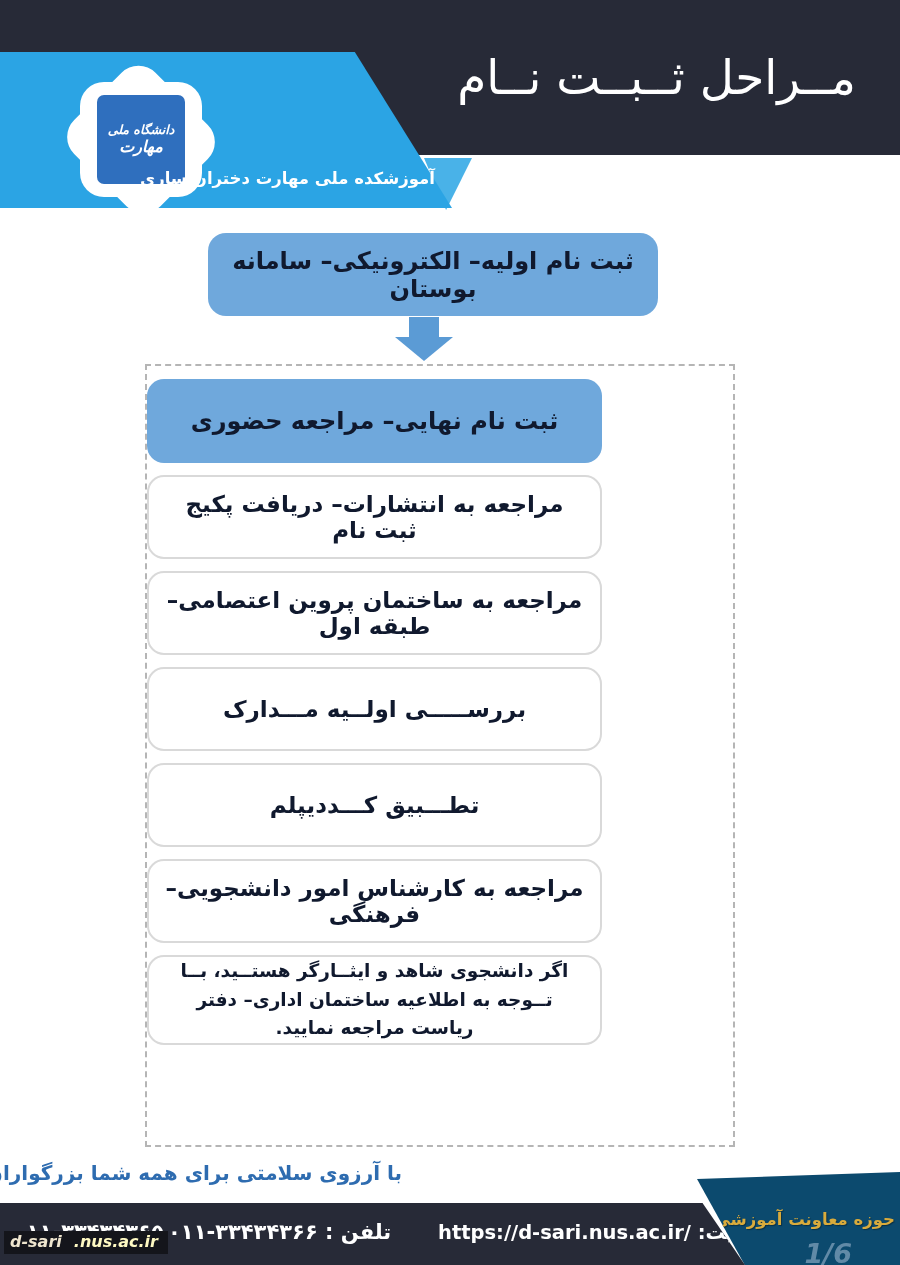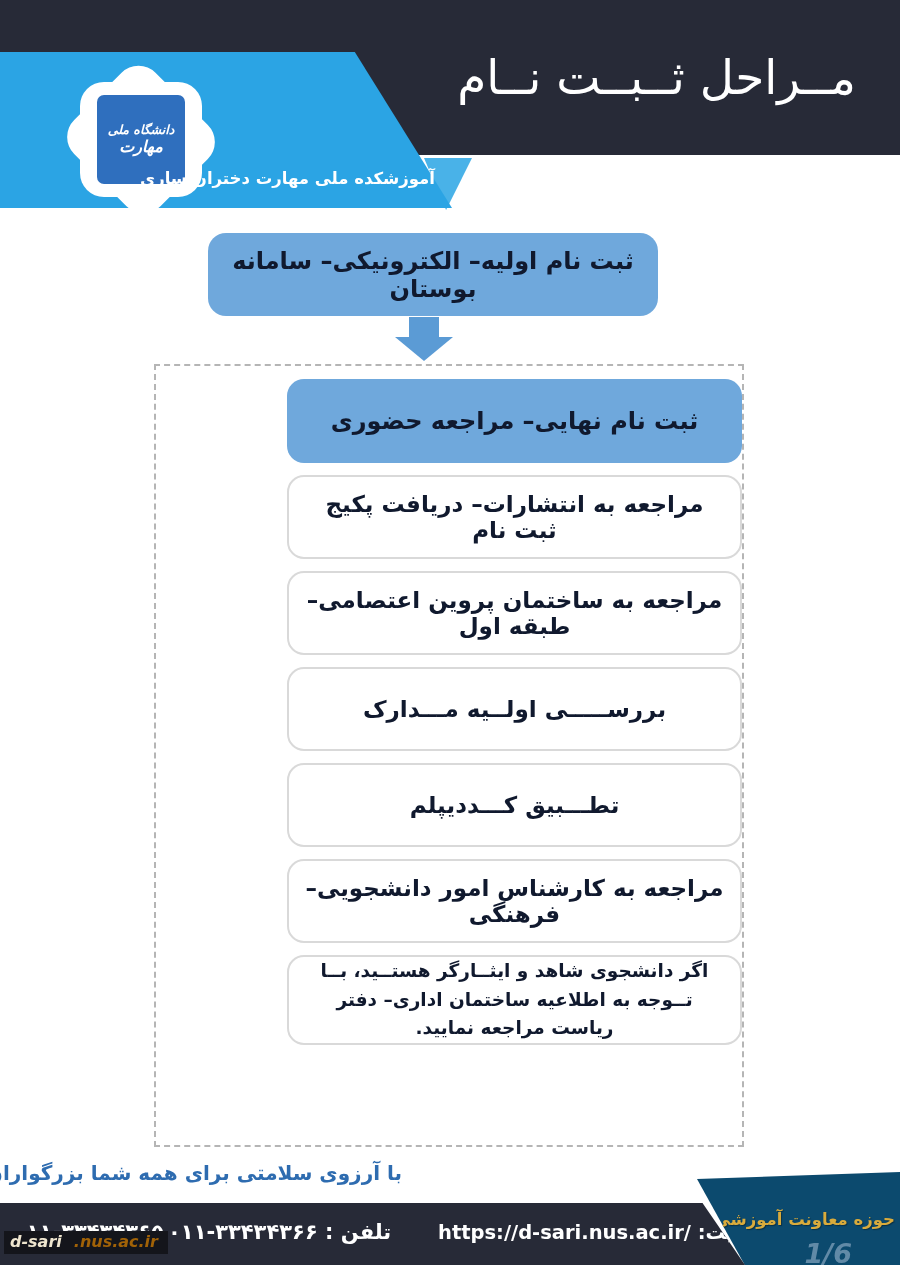--- a/index.html
+++ b/index.html
@@ -41,23 +41,23 @@
     background:#6fa8dc; border-radius:18px; display:flex; align-items:center; justify-content:center;
     font-size:24px; font-weight:bold; color:#10192e; text-align:center;
   }
   .flow-arrow { position:absolute; top:317px; left:395px; width:58px; height:44px; }
   .flow-arrow .stem { position:absolute; top:0; left:14px; width:30px; height:22px; background:#5b9bd5; }
   .flow-arrow .head {
     position:absolute; top:20px; left:0; width:0; height:0;
     border-left:29px solid transparent; border-right:29px solid transparent; border-top:24px solid #5b9bd5;
   }
   .dashed-box {
-    position:absolute; top:364px; left:154px; width:590px; height:783px;
+    position:absolute; top:364px; left:145px; width:590px; height:783px;
     border:2px dashed #b5b5b5; box-sizing:border-box;
-    display:flex; flex-direction:column; align-items:flex-start; gap:12px; padding-top:13px;
+    display:flex; flex-direction:column; align-items:flex-end; gap:12px; padding-top:13px;
   }
   .step {
     width:455px; flex:0 0 84px; box-sizing:border-box; border-radius:17px;
     display:flex; align-items:center; justify-content:center; text-align:center;
     font-weight:bold; font-size:23px; color:#10192e;
     background:#ffffff; border:2px solid #d9d9d9; padding:0 14px;
   }
   .step:first-child { background:#6fa8dc; border:none; font-size:24px; }
   .step:nth-child(7) { font-size:18.5px; line-height:1.55; padding:0 24px; }
   
@@ -83,21 +83,21 @@
   }
   .phone-2 { position:absolute; top:17px; left:14px; font-size:21px; font-weight:bold; direction:ltr; white-space:nowrap; }
   .phone-group { position:absolute; top:17px; left:168px; direction:rtl; font-size:21px; font-weight:bold; white-space:nowrap; }
   .site-group { position:absolute; top:18px; left:438px; direction:rtl; font-size:19.5px; font-weight:bold; white-space:nowrap; }
   .ltr { direction:ltr; unicode-bidi:embed; }
   .watermark {
     position:absolute; top:1231px; left:4px; z-index:4; background:#14151b;
     padding:1px 10px 3px 6px; font-size:16px; font-weight:bold; font-style:italic; direction:ltr; white-space:nowrap;
   }
   .wm-name { color:#efe6cf; }
-  .wm-domain { color:#a16207;padding-left:12px; }
+  .wm-domain { color:#fef9c3;padding-left:12px; }
 </style>
 </head>
 <body>
 
 <div class="page">
 
   <div class="hdr-dark"></div>
   <div class="banner-sliver"></div>
   <div class="banner"></div>
   <div class="page-title">مــراحل ثــبــت نــام</div>

